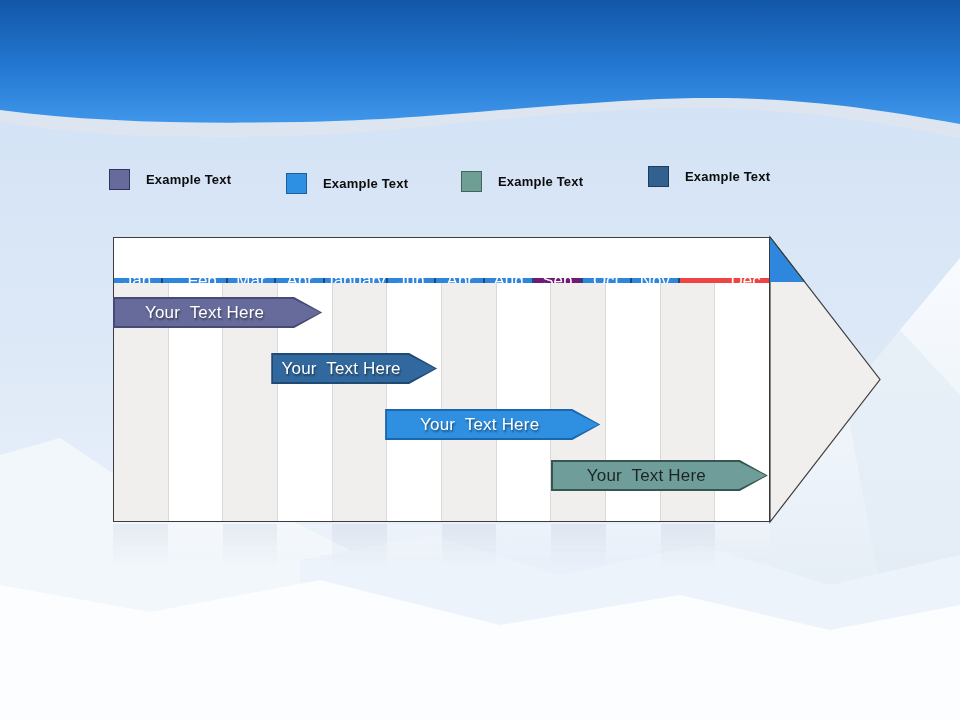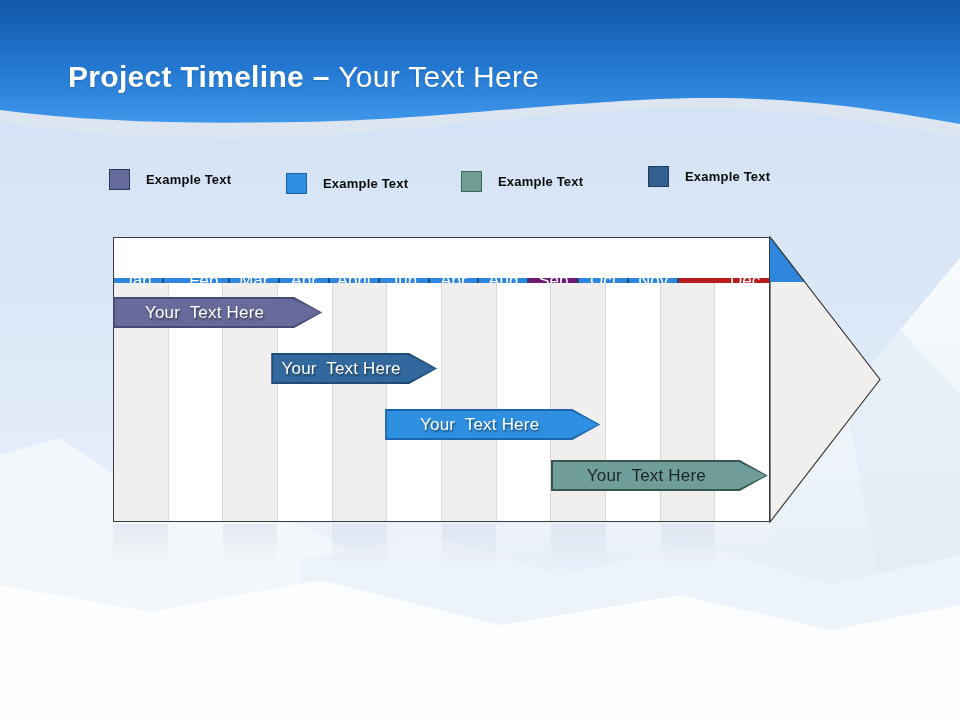--- a/index.html
+++ b/index.html
@@ -100,21 +100,20 @@
       <linearGradient id="hdrGrad" x1="0" y1="0" x2="0" y2="1">
         <stop offset="0" stop-color="#1257a8"></stop>
         <stop offset=".55" stop-color="#2478d2"></stop>
         <stop offset="1" stop-color="#3f97ea"></stop>
       </linearGradient>
     </defs>
     <path d="M0,0 H960 V138 C830,112 740,104 620,110 C480,118 410,132 290,136 C180,139 85,136 0,122 Z" fill="#dde5f1"></path>
     <path d="M0,0 H960 V124 C840,102 760,94 640,100 C500,108 420,120 300,122 C190,124 90,122 0,110 Z" fill="url(#hdrGrad)"></path>
   </svg>
 
-  <div class="slide-title"><span class="t-bold">Project Timeline</span><span class="t-sep"> – </span><span class="t-reg">Your Text Here</span></div>
 
   <div class="legend-item" style="left:109px;top:169px">
     <span class="swatch" style="background: rgb(102, 107, 155); border-color: rgb(51, 54, 92);"></span>
     <span class="legend-label">Example Text</span>
   </div>
   <div class="legend-item" style="left:286px;top:173px">
     <span class="swatch" style="background: rgb(46, 144, 226); border-color: rgb(28, 95, 156);"></span>
     <span class="legend-label">Example Text</span>
   </div>
   <div class="legend-item" style="left:461px;top:171px">
@@ -125,28 +124,28 @@
     <span class="swatch" style="background: rgb(51, 97, 143); border-color: rgb(30, 60, 92);"></span>
     <span class="legend-label">Example Text</span>
   </div>
 
   <div class="tl-rect">
     <div class="tl-header">
       <div class="cell" style="background: rgb(46, 134, 221);">Jan</div>
       <div class="cell" style="background: rgb(46, 134, 221); padding-left: 16px;">Feb</div>
       <div class="cell" style="background: rgb(46, 134, 221);">Mar</div>
       <div class="cell" style="background: rgb(46, 134, 221);">Apr</div>
-      <div class="cell" style="background: rgb(46, 134, 221);">April</div>
+      <div class="cell" style="background: rgb(46, 134, 221);">January</div>
       <div class="cell" style="background: rgb(46, 134, 221);">Jun</div>
       <div class="cell" style="background: rgb(46, 134, 221);">Apr</div>
       <div class="cell" style="background: rgb(46, 134, 221);">Aug</div>
       <div class="cell" style="background: #701a75; text-align: center;">Sep</div>
       <div class="cell" style="background: rgb(46, 134, 221);">Oct</div>
       <div class="cell" style="background: rgb(46, 134, 221);">Nov</div>
-      <div class="cell" style="background: #b91c1c; padding-left: 42px;">Dec</div>
+      <div class="cell" style="background: #ef4444; padding-left: 42px;">Dec</div>
     </div>
     <div class="tl-body">
       <div class="col"></div>
       <div class="col"></div>
       <div class="col"></div>
       <div class="col"></div>
       <div class="col"></div>
       <div class="col"></div>
       <div class="col"></div>
       <div class="col"></div>

